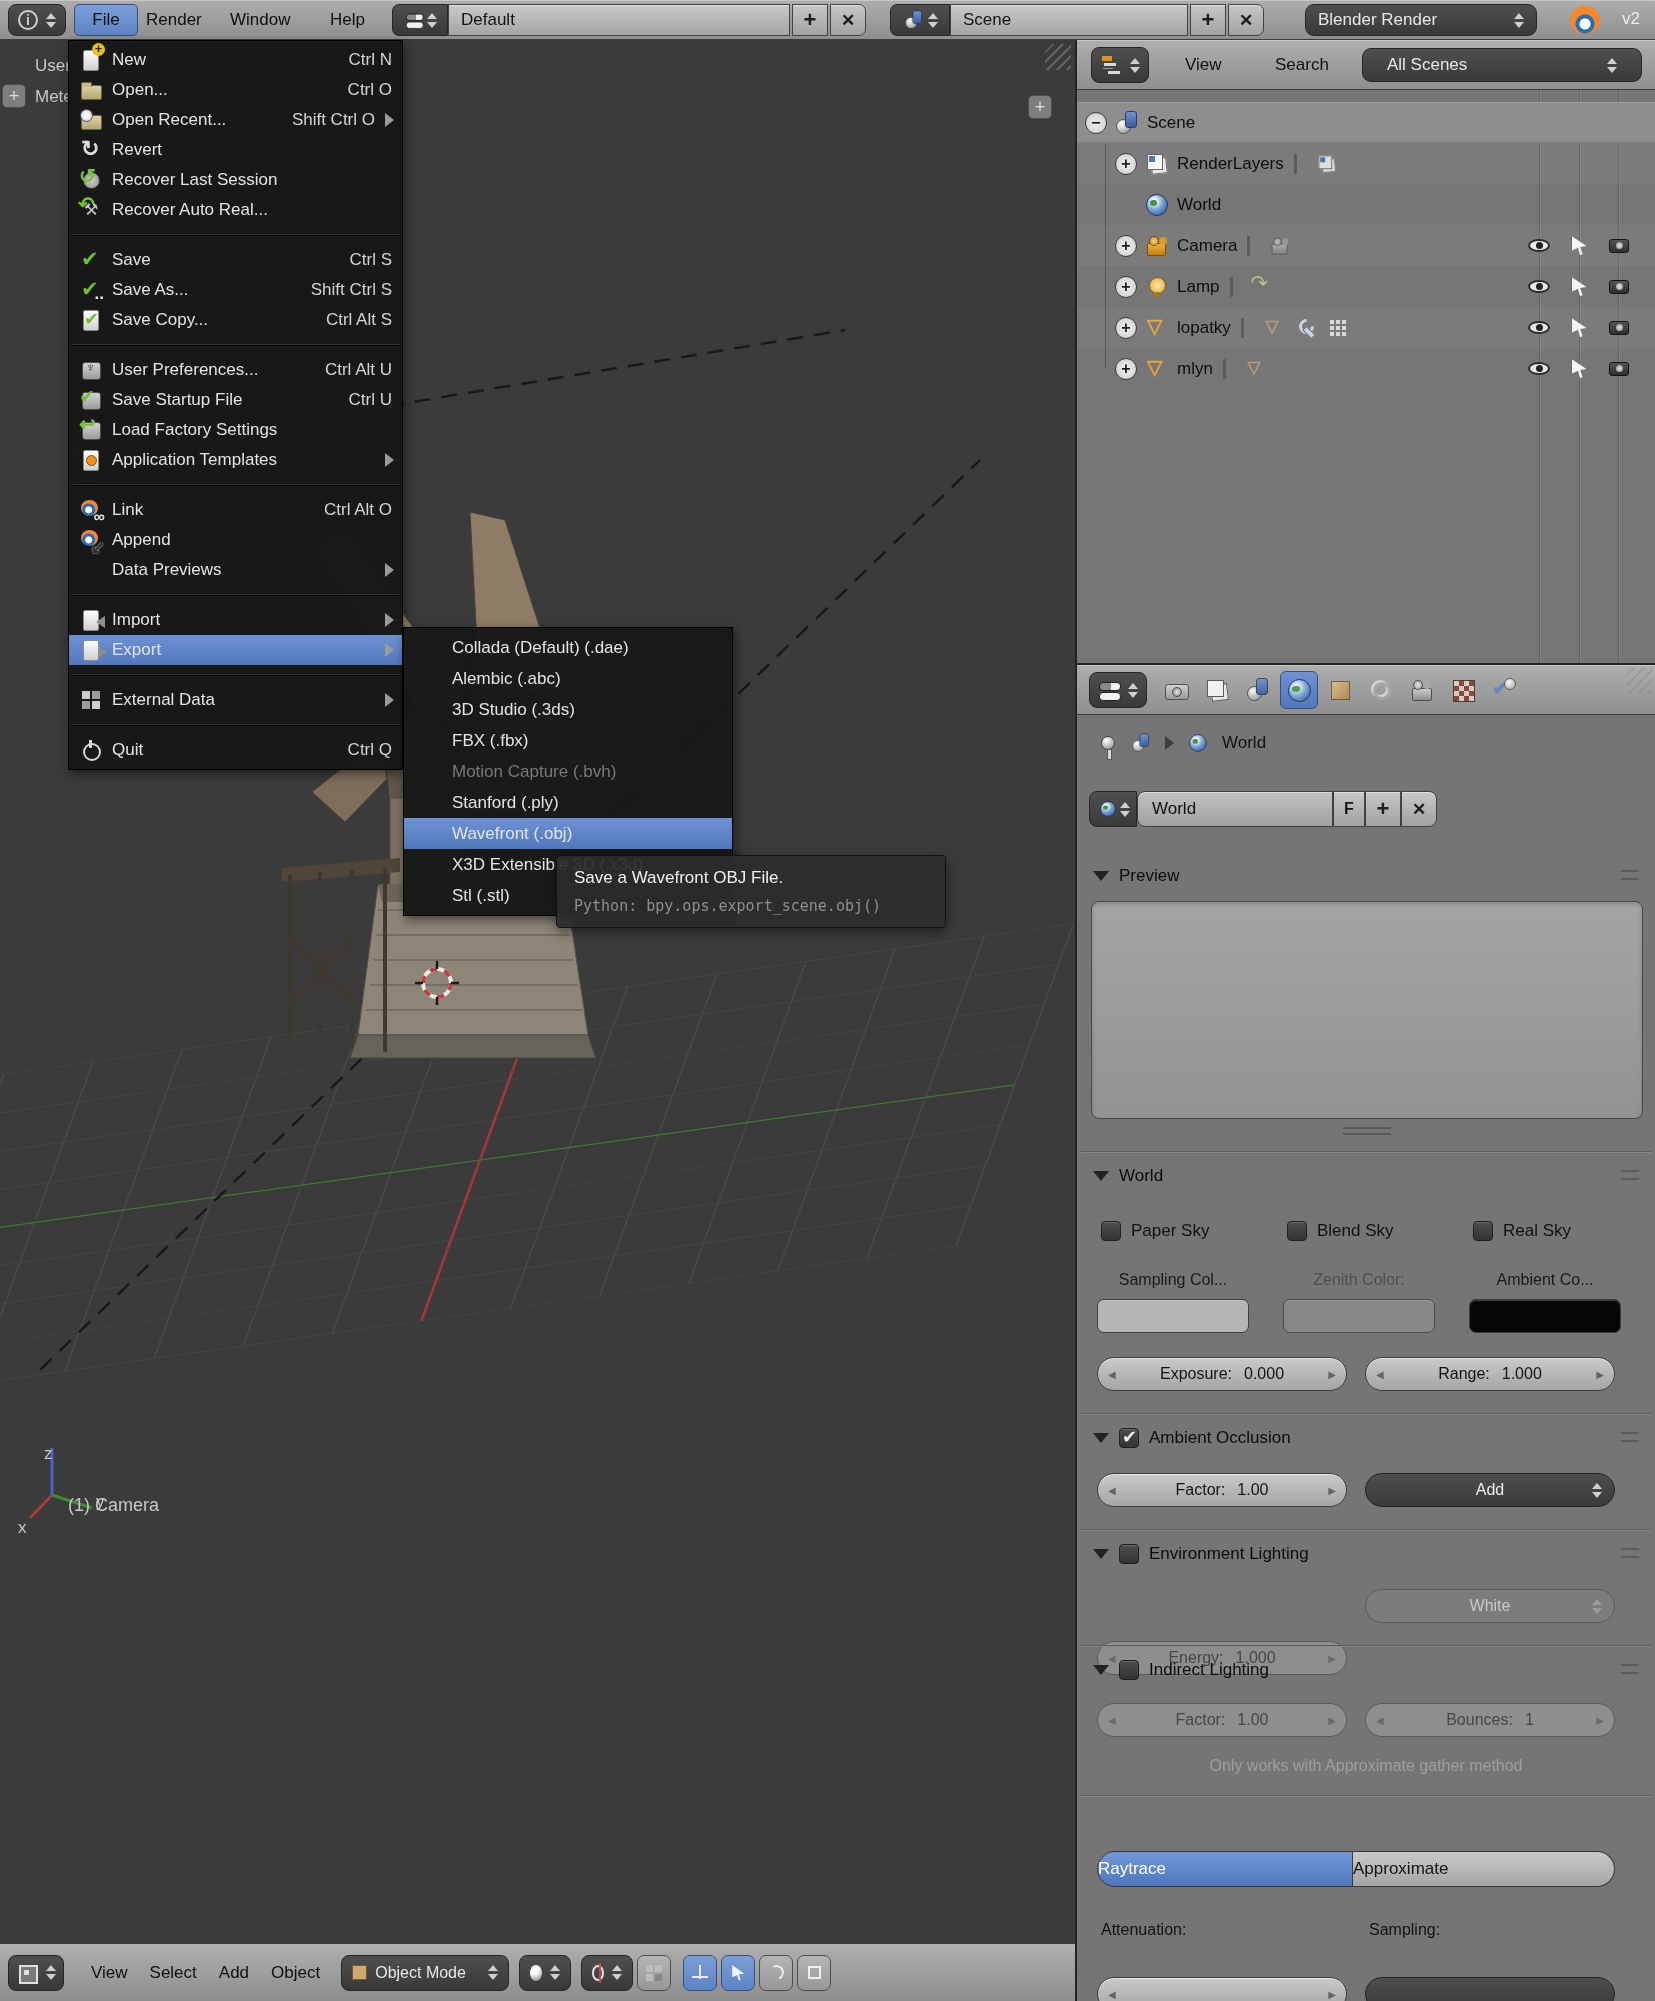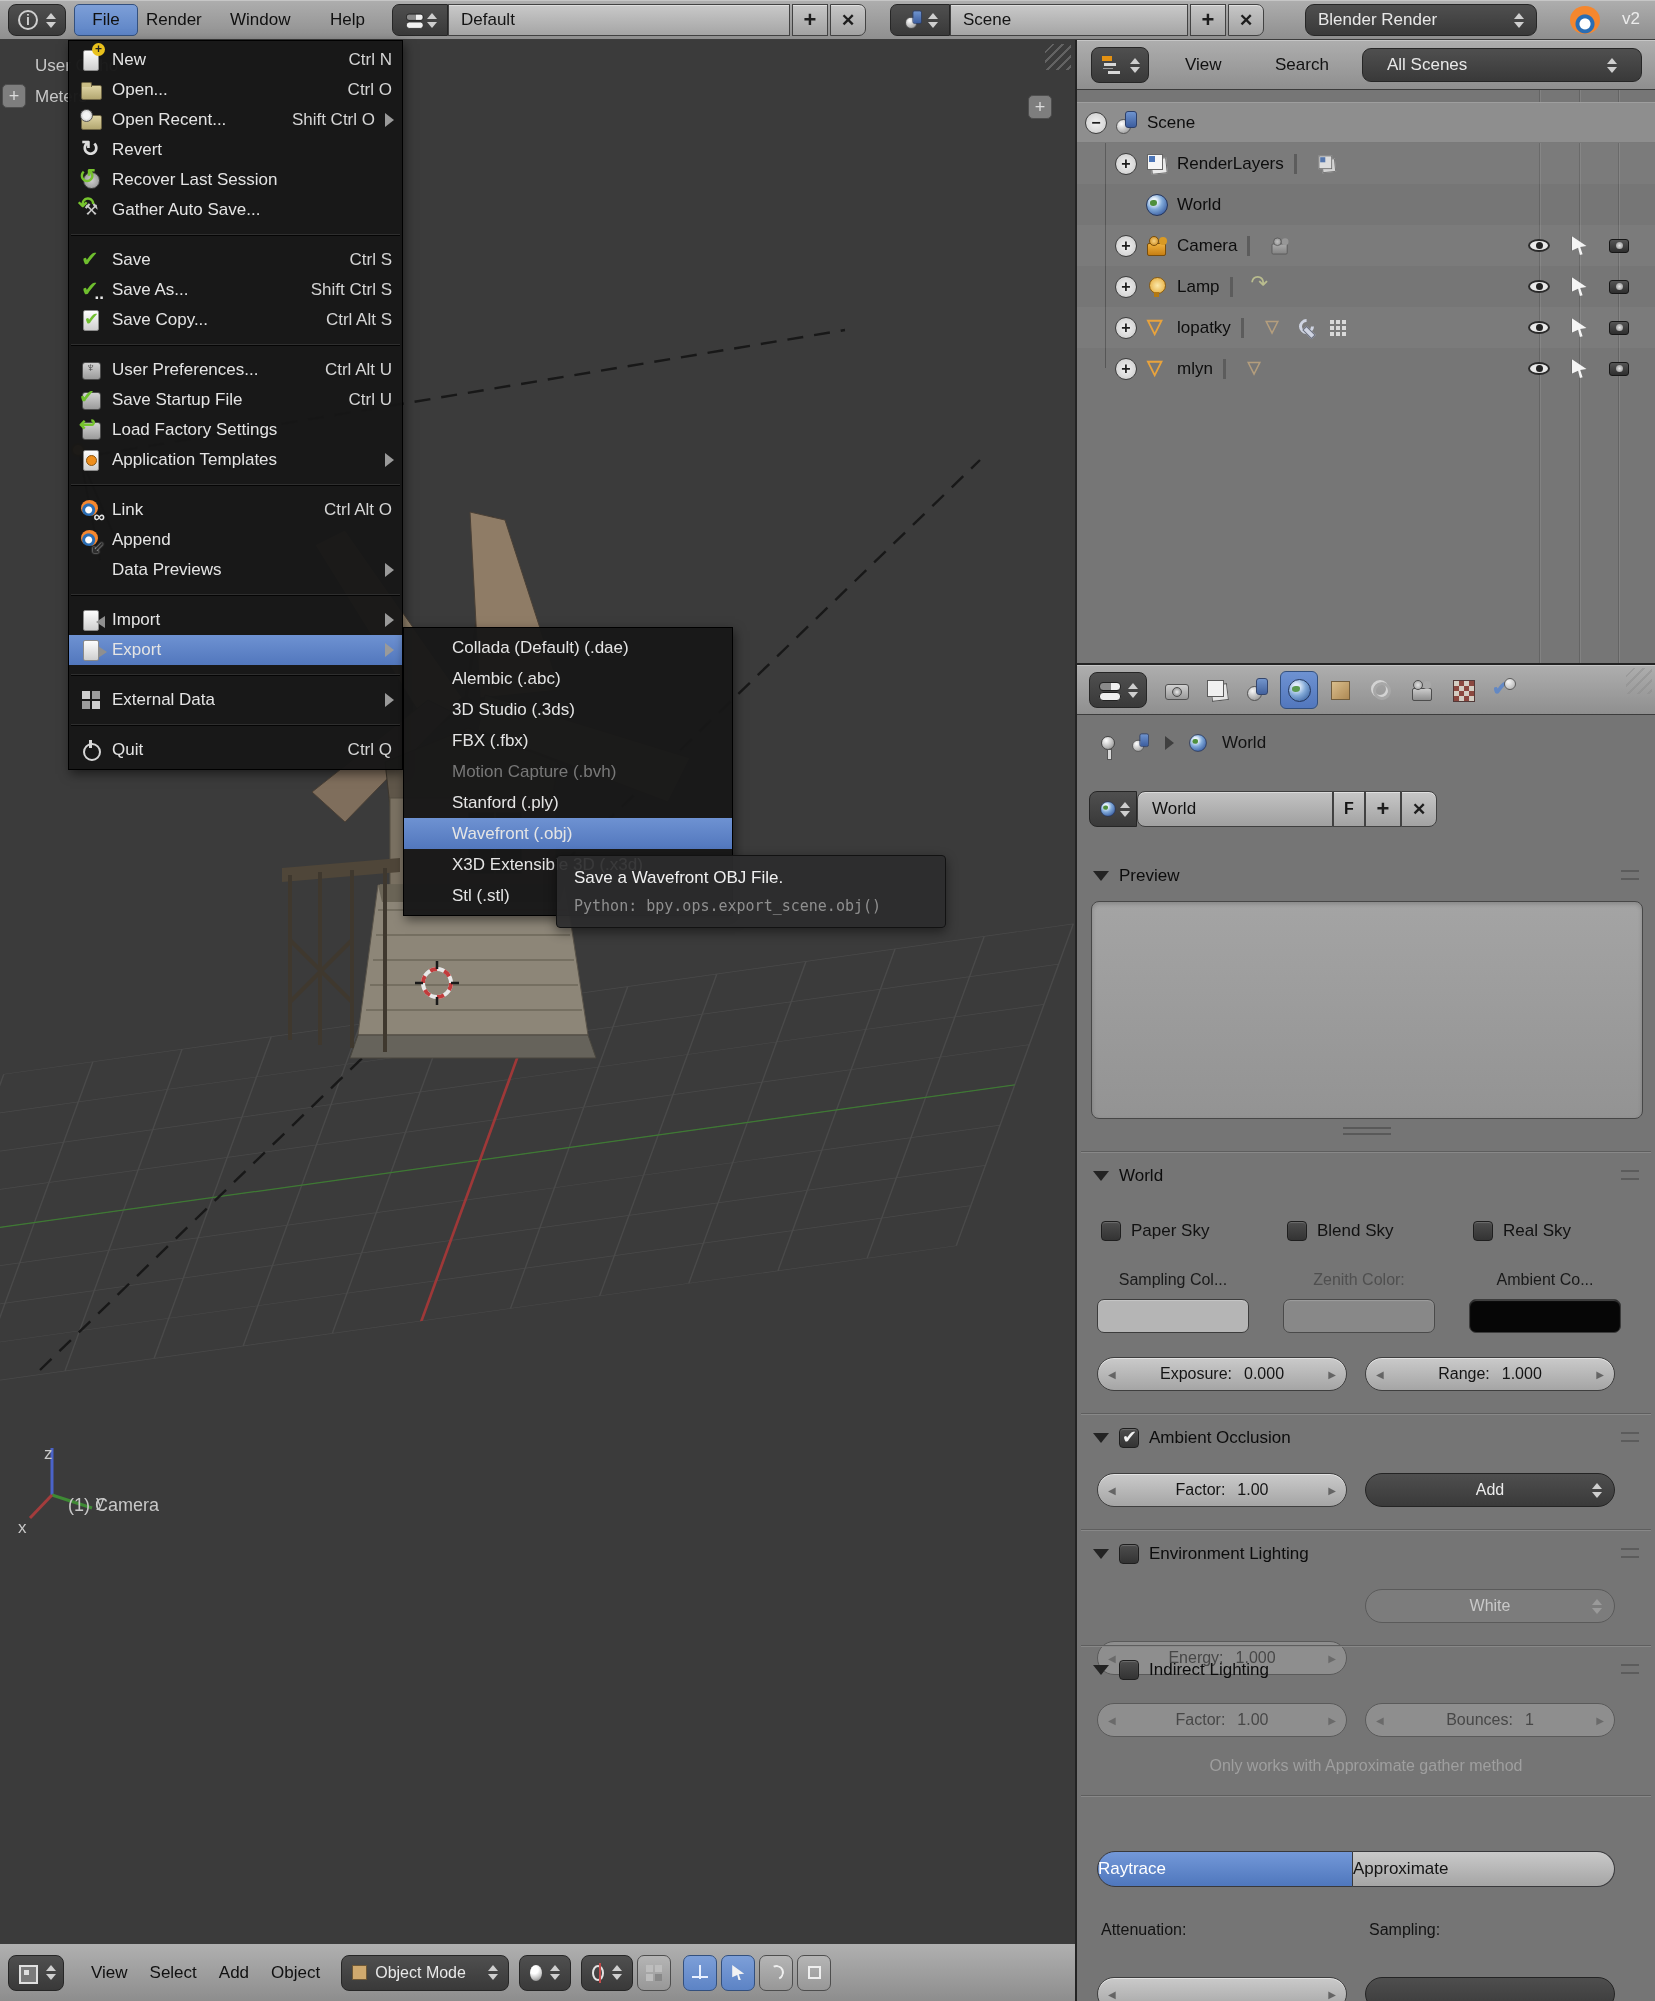--- a/index.html
+++ b/index.html
@@ -708,21 +708,21 @@
         <span class="mlabel">Revert</span>
         <span class="mshort"></span>
       </div>
     <div class="mrow">
         <span class="mi mi-recover"></span>
         <span class="mlabel">Recover Last Session</span>
         <span class="mshort"></span>
       </div>
     <div class="mrow">
         <span class="mi mi-autosave"></span>
-        <span class="mlabel">Gather Auto Save...</span>
+        <span class="mlabel">Recover Auto Real...</span>
         <span class="mshort"></span>
       </div>
     <div class="msep"></div>
     <div class="mrow">
         <span class="mi mi-check"></span>
         <span class="mlabel">Save</span>
         <span class="mshort">Ctrl S</span>
       </div>
     <div class="mrow">
         <span class="mi mi-check mi-checkdots"></span>

